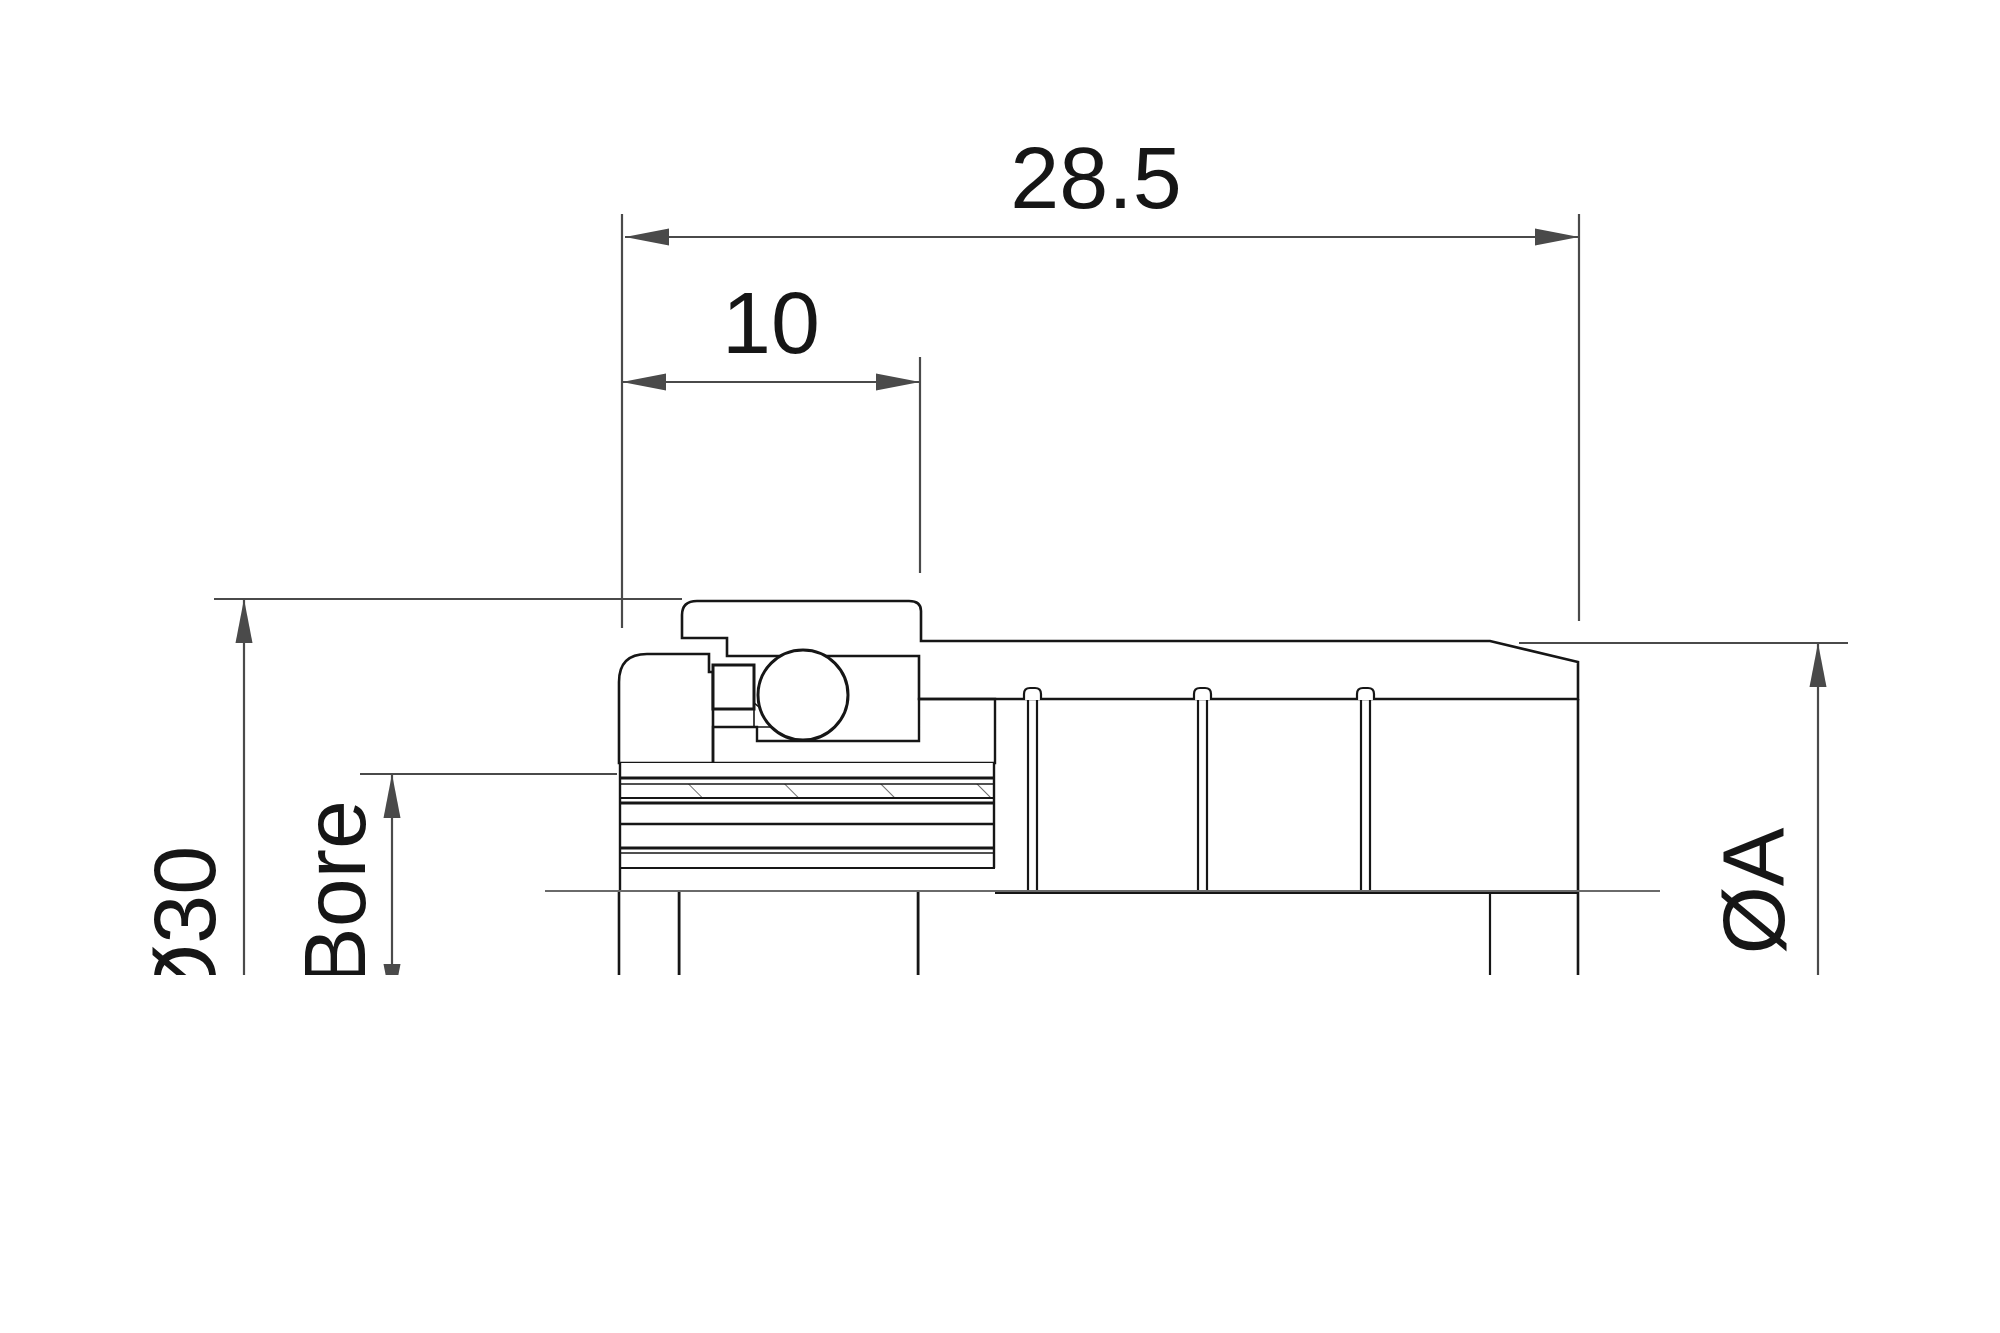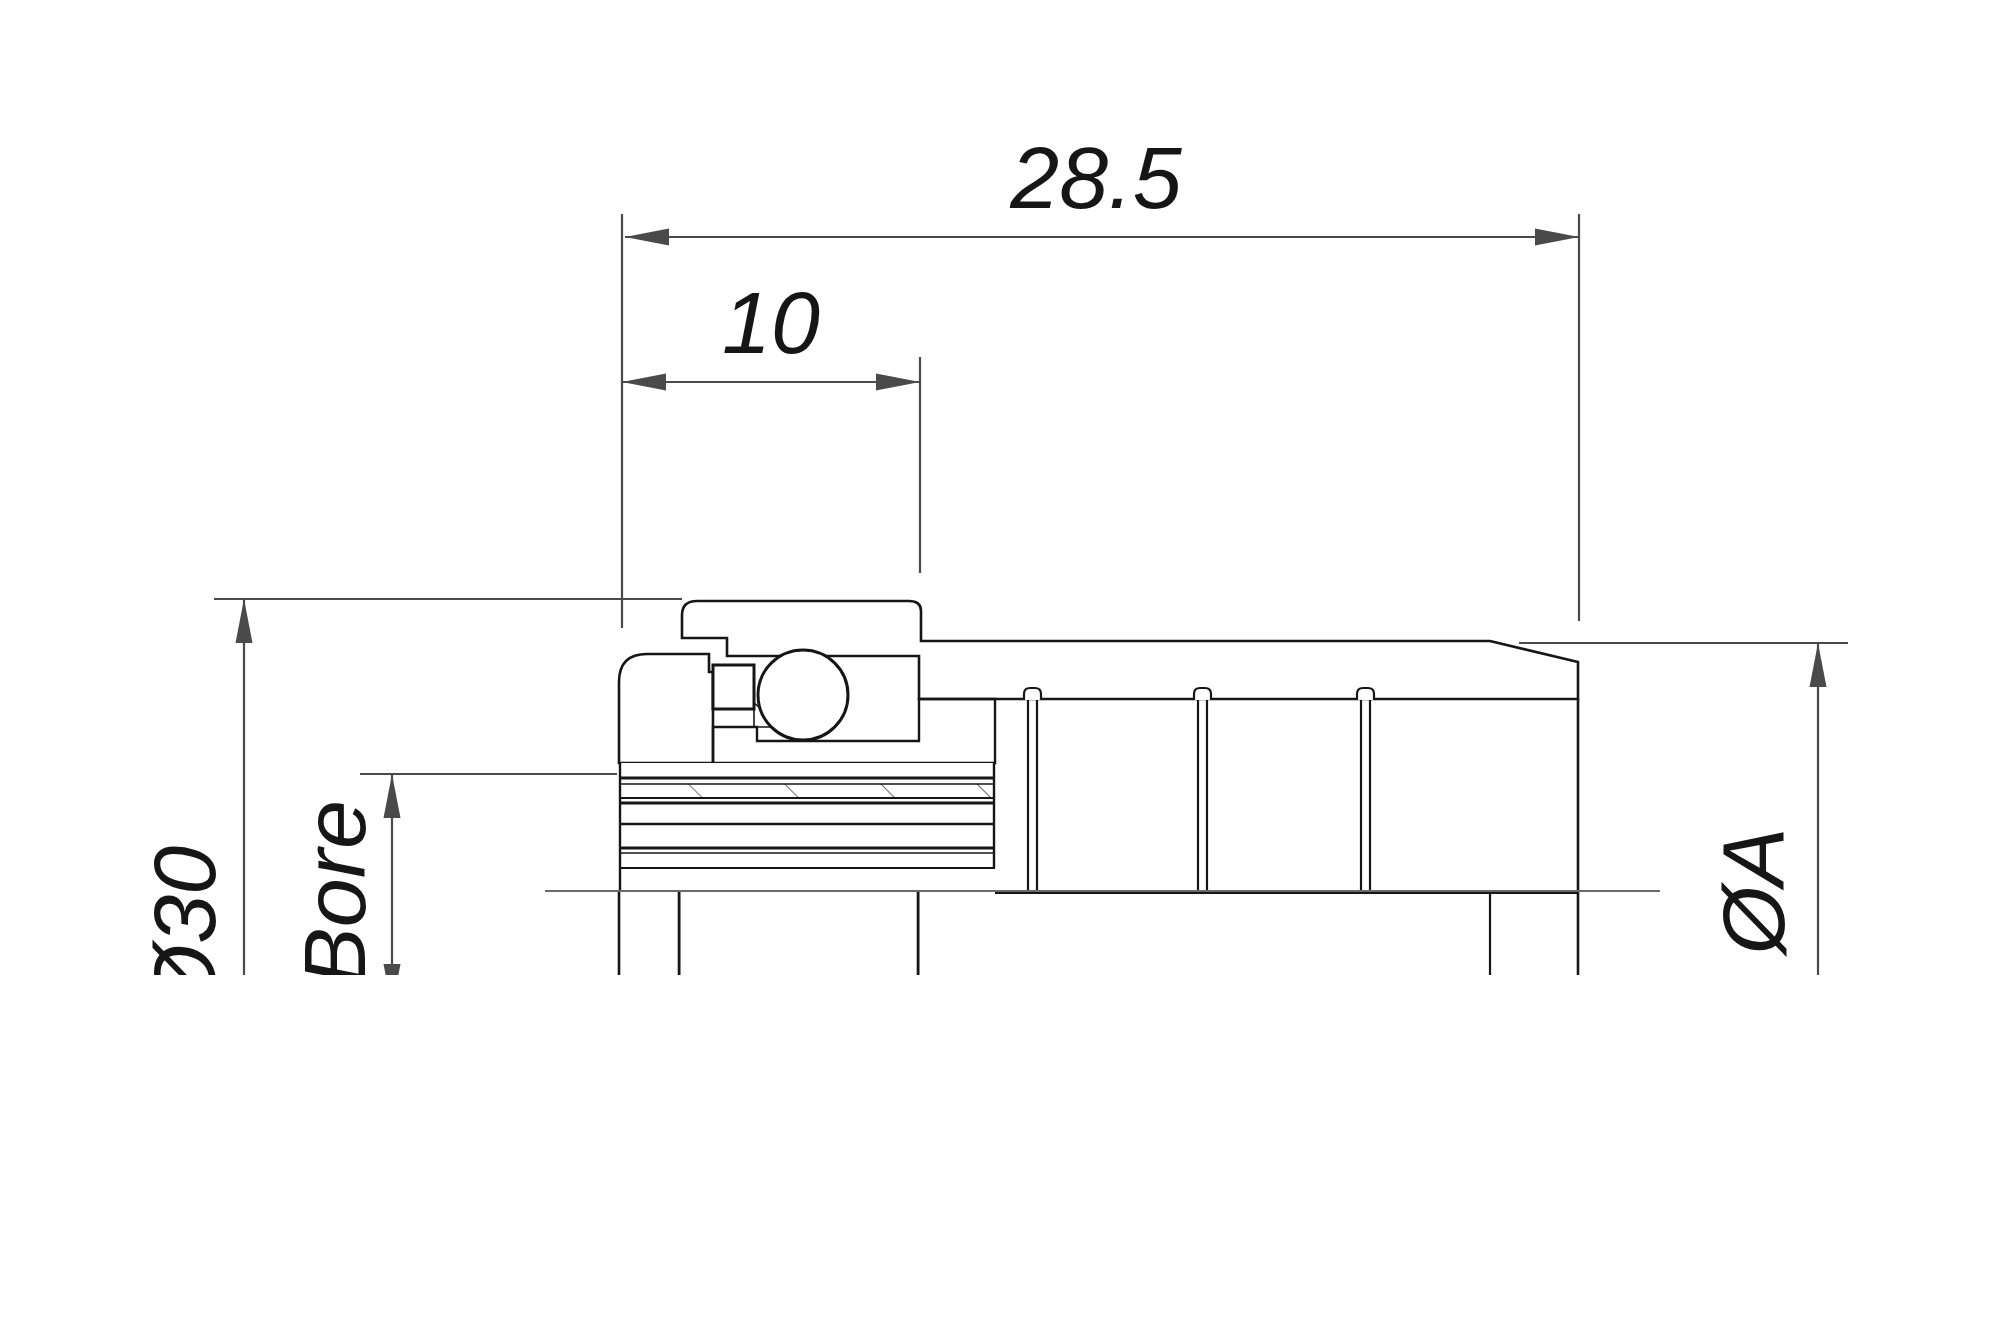--- a/index.html
+++ b/index.html
@@ -7,21 +7,20 @@
     padding: 0;
     background: #ffffff;
     font-family: "Liberation Sans", sans-serif;
   }
   .canvas {
     position: relative;
     width: 2000px;
     height: 975px;
     background: #ffffff;
     overflow: hidden;
-    font-style: italic;
   }
   svg { display: block; }
   text {
     font-family: "Liberation Sans", "DejaVu Sans", sans-serif;
     fill: #161616;
   }
   .dim-text  { font-size: 88px; }
   .part-line { stroke: #161616; fill: none; }
   .dim-line  { stroke: #4a4a4a; stroke-width: 2.2; fill: none; }
   .dim-arrow { fill: #4a4a4a; stroke: none; }

